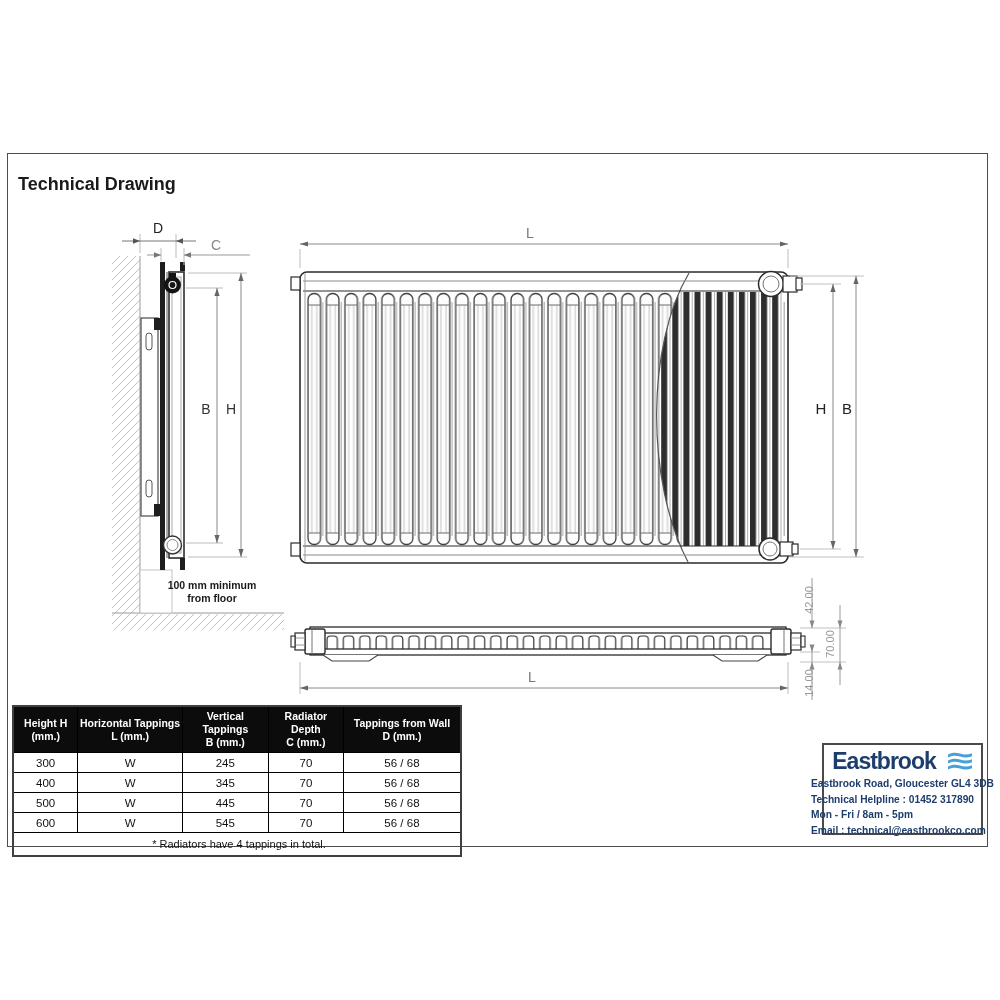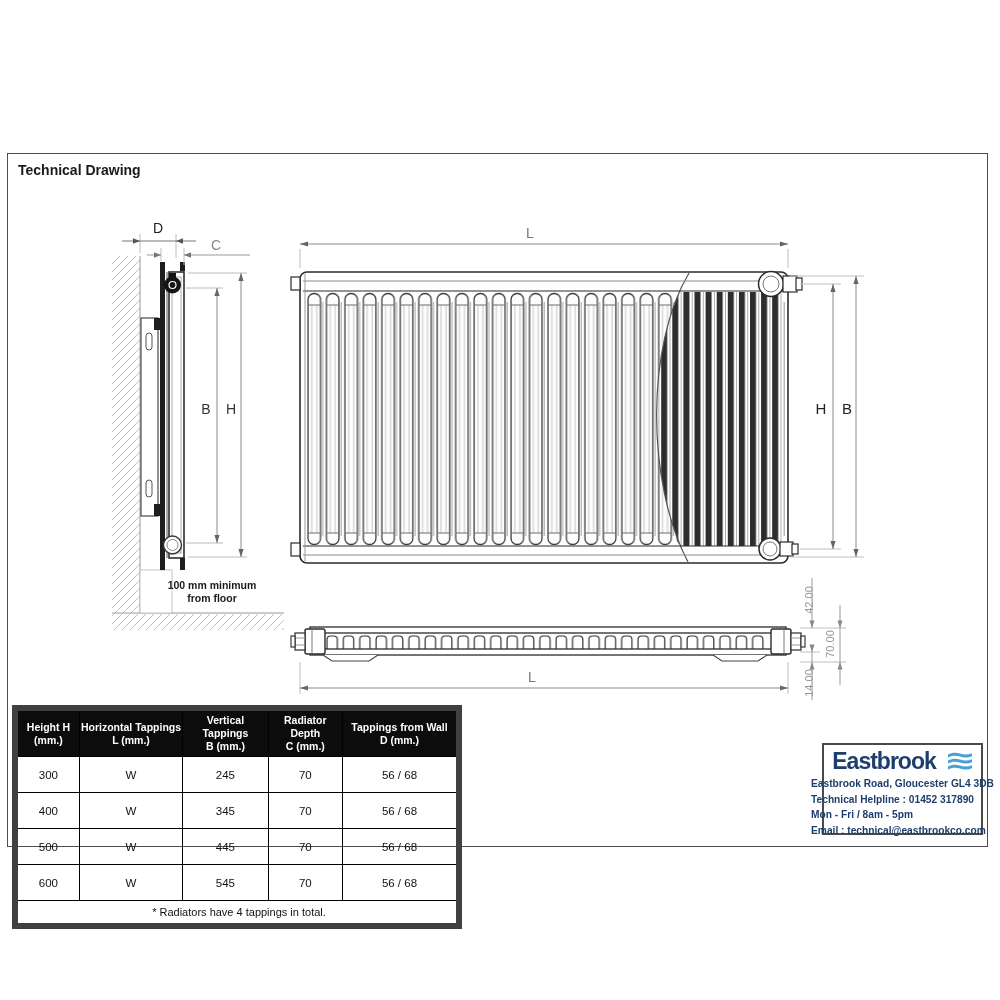--- a/index.html
+++ b/index.html
@@ -1,30 +1,30 @@
 <!DOCTYPE html>
 <html style="--navy: #1d3e6d; --blue: #45a1d8;"><head>
 <meta charset="utf-8">
 <style>
   html,body{margin:0;padding:0;background:#fff;}
   .canvas{position:relative;width:1000px;height:1000px;background:#fff;overflow:hidden;
           font-family:"Liberation Sans",sans-serif;}
   .frame{position:absolute;left:7px;top:153px;width:979px;height:692px;border:1.5px solid #4d4d4d;}
   .title-block{position:absolute;left:18px;top:158px;}
   .title{font-size:27px;font-weight:bold;color:#111;letter-spacing:-0.5px;line-height:1.1;}
-  .subtitle{font-size:14px;font-weight:bold;color:#1a1a1a;margin-top:4px;}
+  .subtitle{font-size:18px;font-weight:bold;color:#1a1a1a;margin-top:16px;}
   svg.drawing{position:absolute;left:0;top:0;}
   svg text{font-family:"Liberation Sans",sans-serif;}
 
   table.dim-table{position:absolute;left:12px;top:705px;width:450px;border-collapse:collapse;
-                  border:6px solid #404040;table-layout:fixed;}
+                  border:2px solid #404040;table-layout:fixed;}
   table.dim-table th{background:#0c0c0c;color:#fff;font-size:10.5px;font-weight:bold;
                      line-height:1.25;padding:3px 1px;border:1px solid #000;text-align:center;}
   table.dim-table td{font-size:11.5px;color:#111;text-align:center;height:19px;
-                     border:1px solid #000;padding:8px;}
+                     border:1px solid #000;padding:0;}
   table.dim-table tfoot td{text-align:center;padding:3px 0 3px 4px;font-size:11px;height:16px;}
   .c0{width:64px}.c1{width:103px}.c2{width:85px}.c3{width:74px}.c4{width:116px}
 
   .brand-box{position:absolute;left:822px;top:743px;width:161px;height:92px;
              border:2px solid #4a4a4a;background:#fff;box-sizing:border-box;
              display:flex;flex-direction:column;align-items:center;justify-content:flex-start;
              padding-top:5px;}
   .brand-row{display:flex;align-items:center;gap:11px;}
   .brand-name{font-size:23px;font-weight:bold;color:var(--navy,#1d3e6d);letter-spacing:-1px;line-height:1;}
   .brand-line{font-size:10.2px;font-weight:600;color:var(--navy,#1d3e6d);line-height:15.5px;

